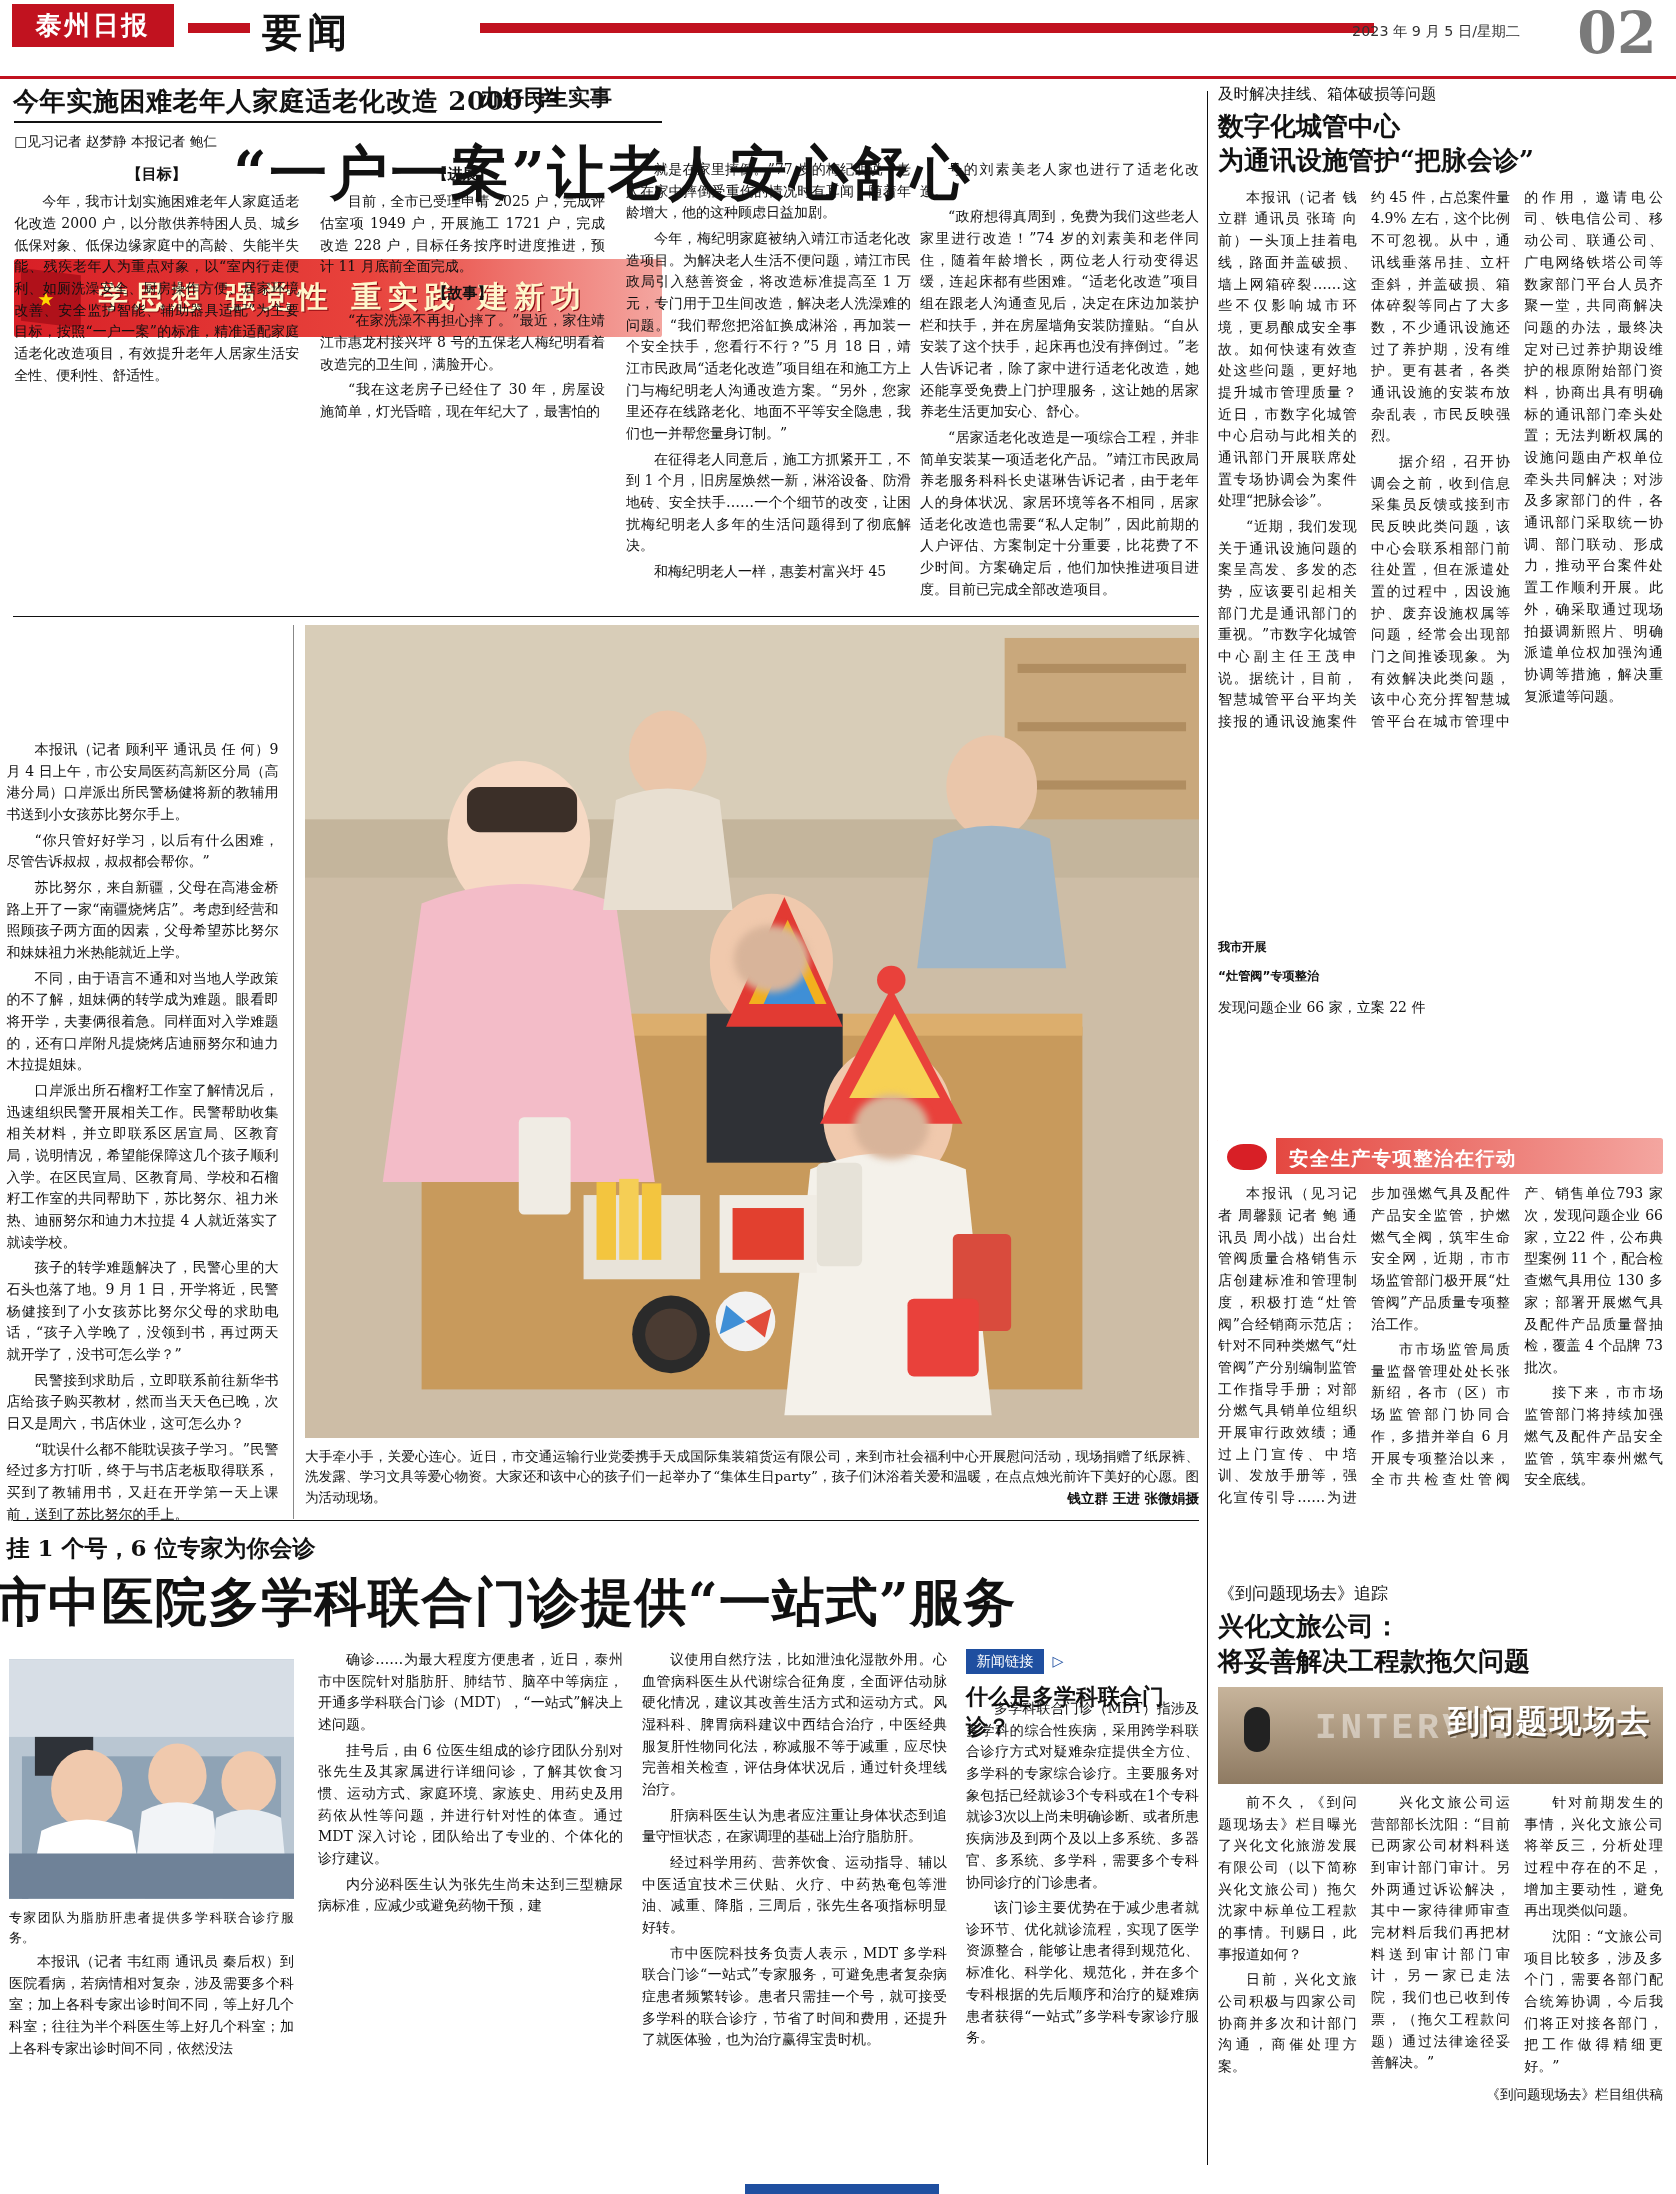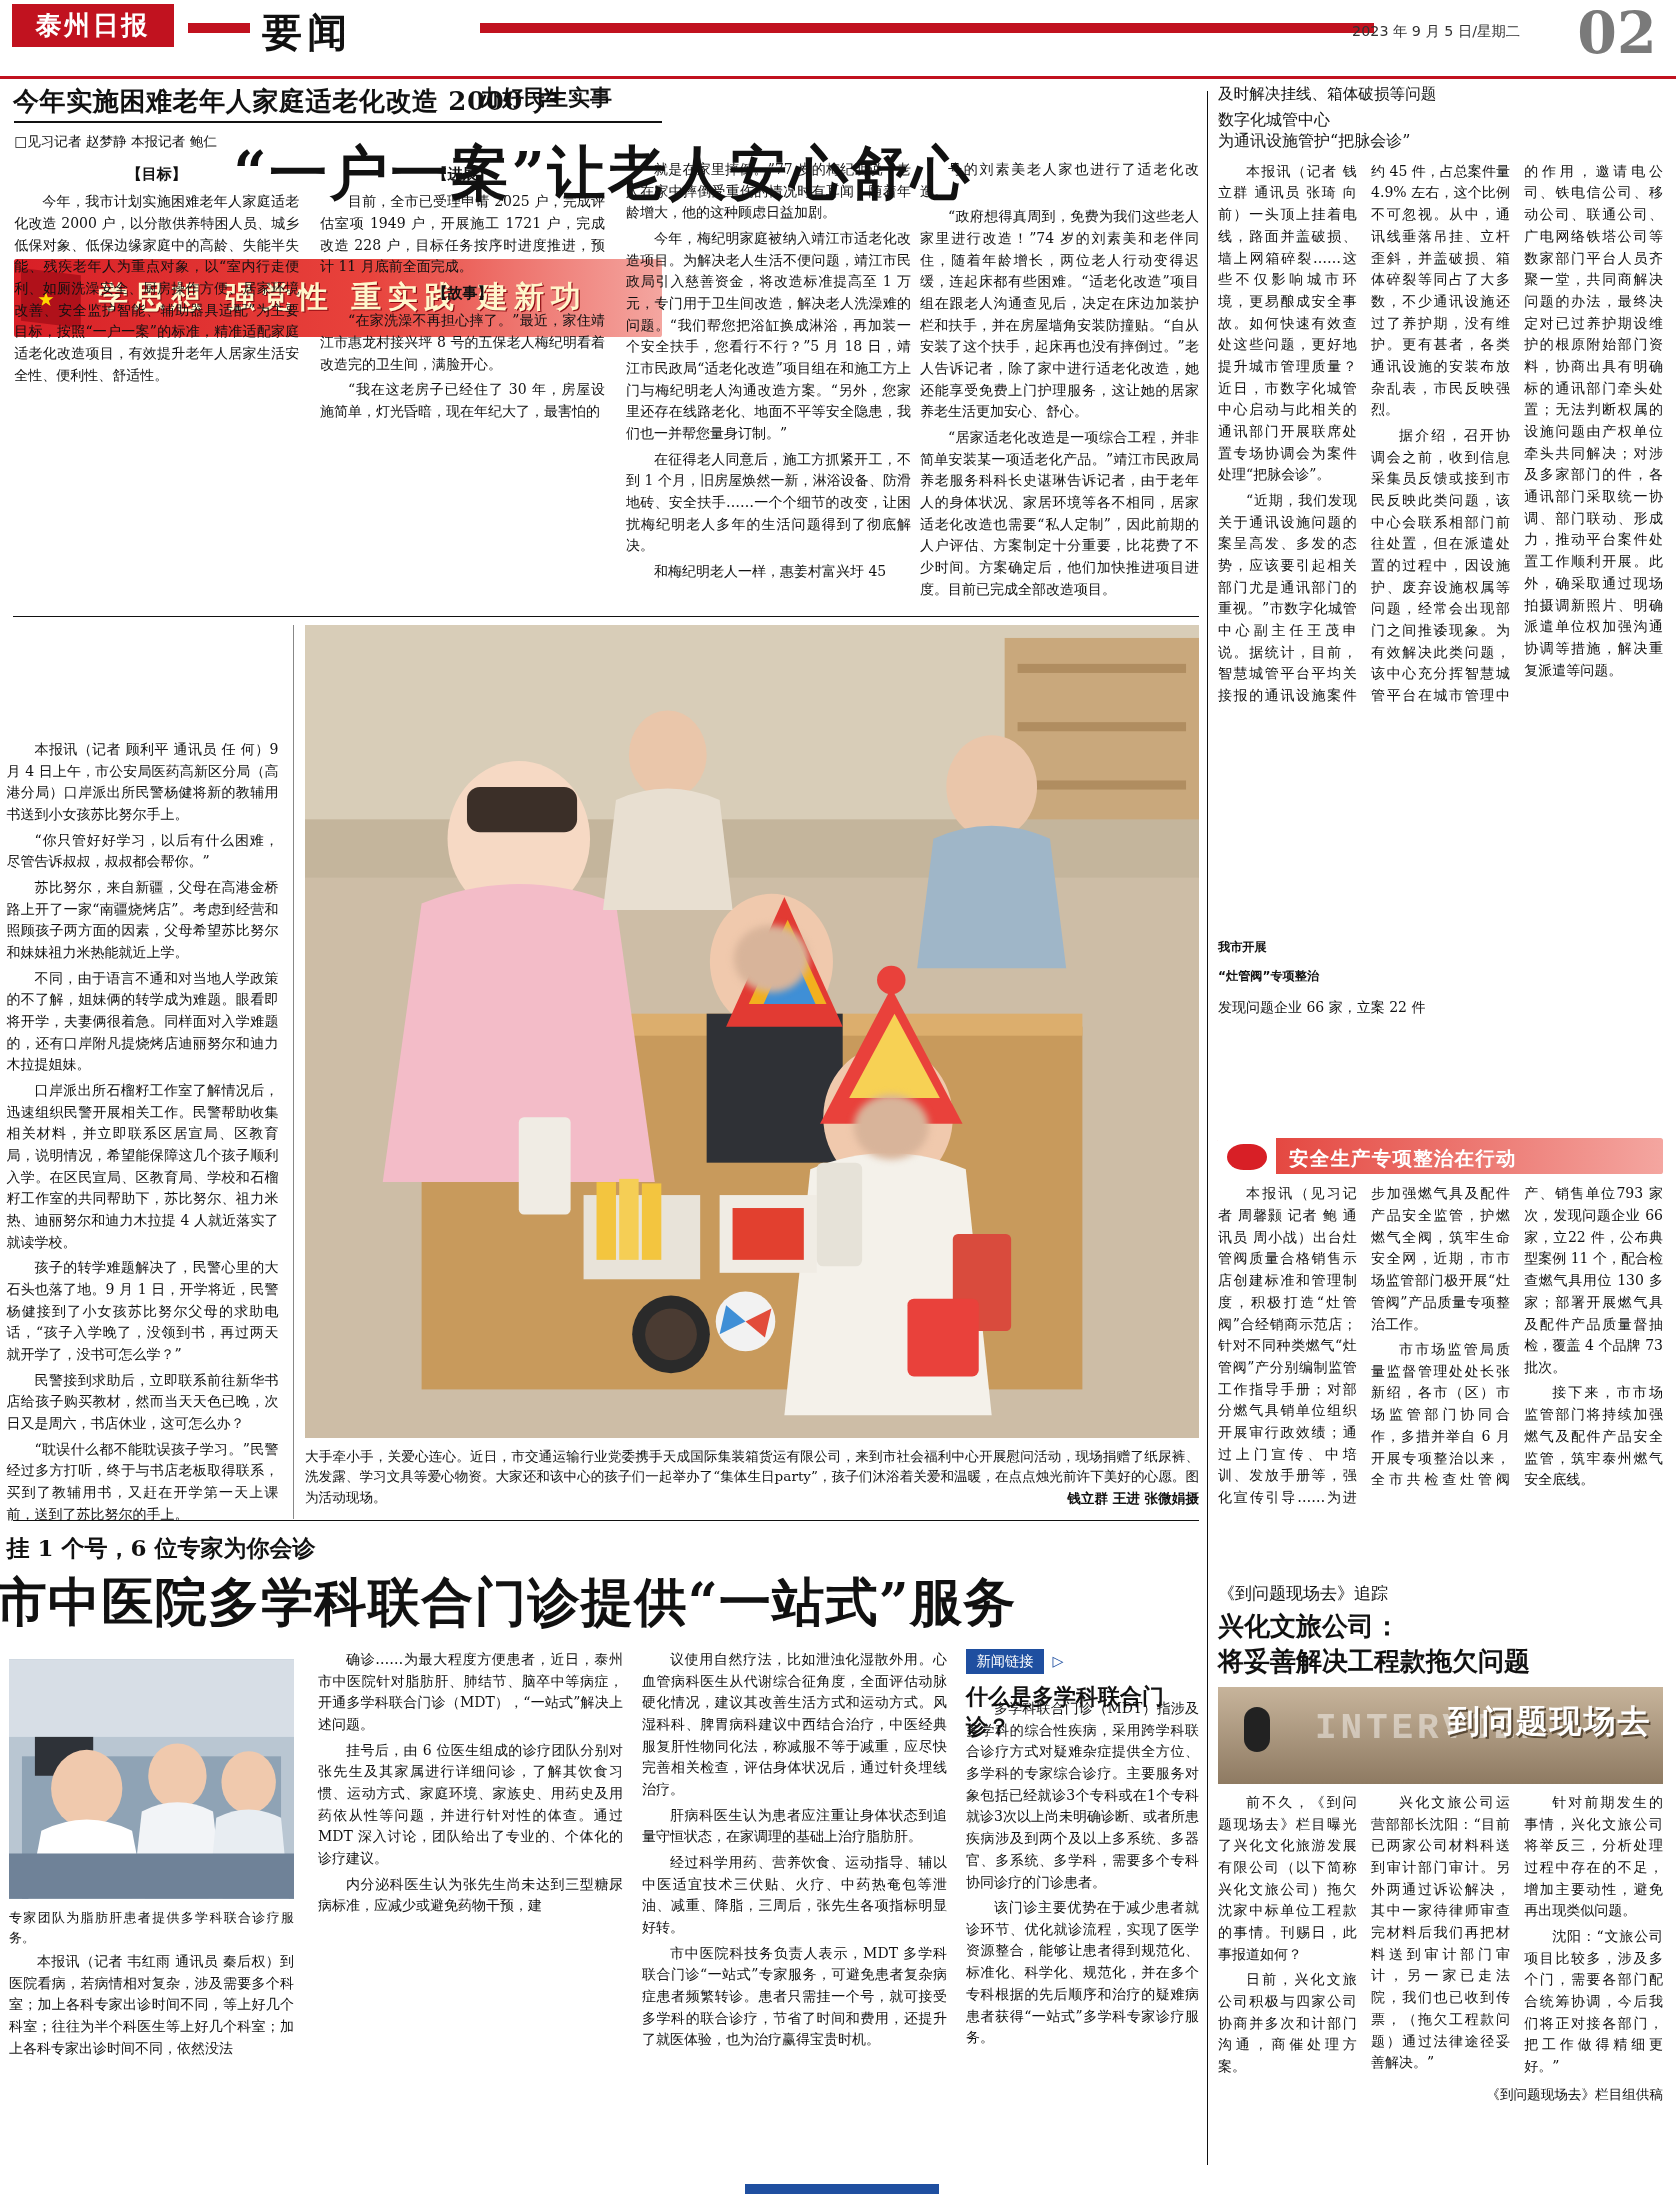--- a/index.html
+++ b/index.html
@@ -46,21 +46,21 @@
               font-size:22px;font-weight:bold;}
   .banner-rule{position:absolute;left:14.3px;top:121px;width:648px;height:1.9px;background:#111;}
 
   .byline{position:absolute;left:14.3px;top:133px;font-size:13.6px;font-family:"DejaVu Serif","Liberation Serif",serif;}
 
   .lead-c1{position:absolute;left:14.3px;top:159px;width:285px;}
   .subhead{font-weight:bold;font-family:"DejaVu Serif","Liberation Serif",serif;font-size:15px;text-align:center;margin:3.9px 0 5.2px;}
 
   
   .rail{position:absolute;left:1218px;top:84px;width:445px;}
-  .rail h3{font-family:"DejaVu Serif","Liberation Serif",serif;font-size:16px;font-weight:normal;margin:0;line-height:1.3;}
+  .rail h3{font-family:"DejaVu Serif","Liberation Serif",serif;font-size:26px;font-weight:bold;margin:0;line-height:1.3;}
   .rail .kicker{font-family:"DejaVu Serif","Liberation Serif",serif;font-size:15.6px;margin:0 0 5.2px 0;}
   .rail-body{column-count:3;column-gap:14.3px;}
 
   
   .story2-head{position:absolute;left:6.5px;top:642px;width:272px;
                font-family:"DejaVu Serif","Liberation Serif",serif;font-size:26px;font-weight:bold;line-height:1.3;}
   .story2-body{position:absolute;left:6.5px;top:739px;width:272px;}
 
   
   .photo{position:absolute;left:305px;top:625px;width:894px;height:813px;overflow:hidden;background:#cbb89d;}

